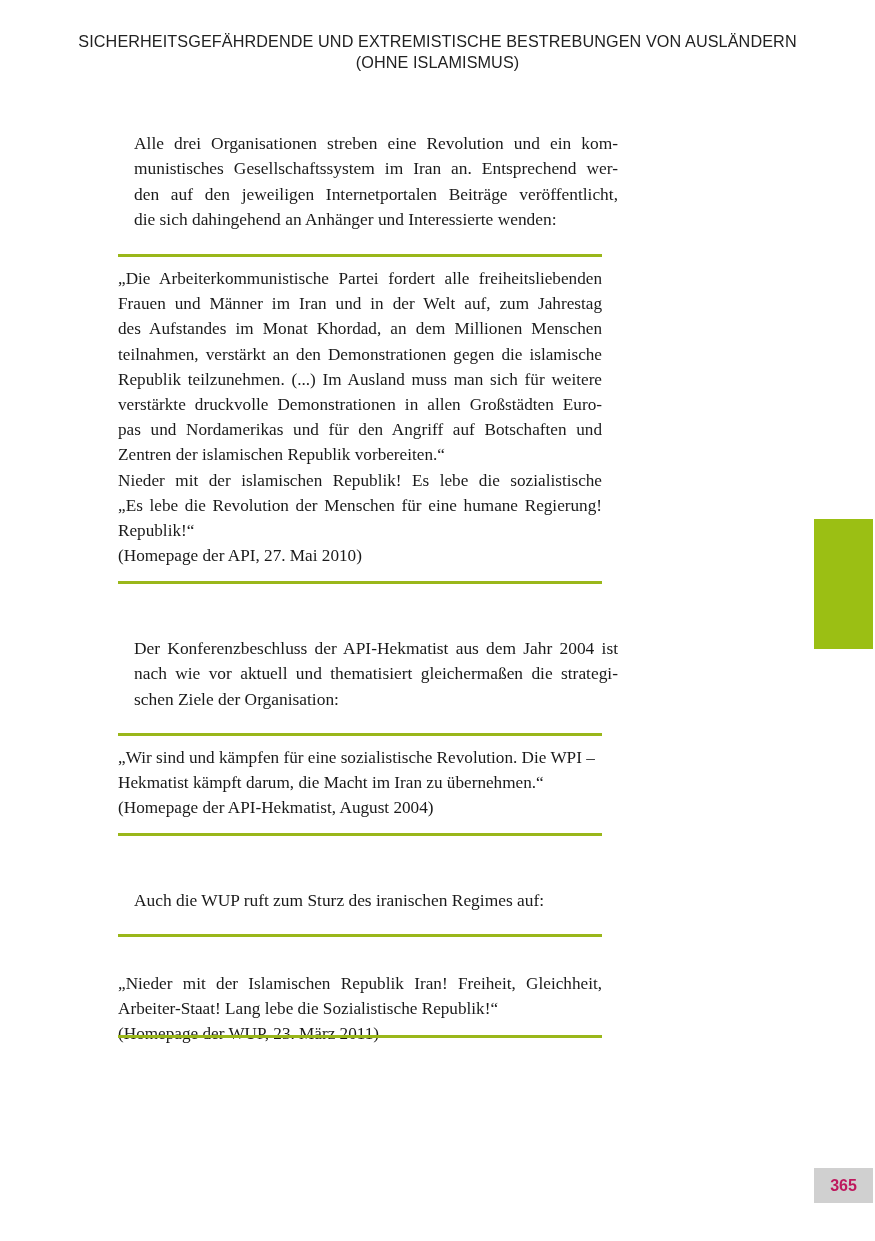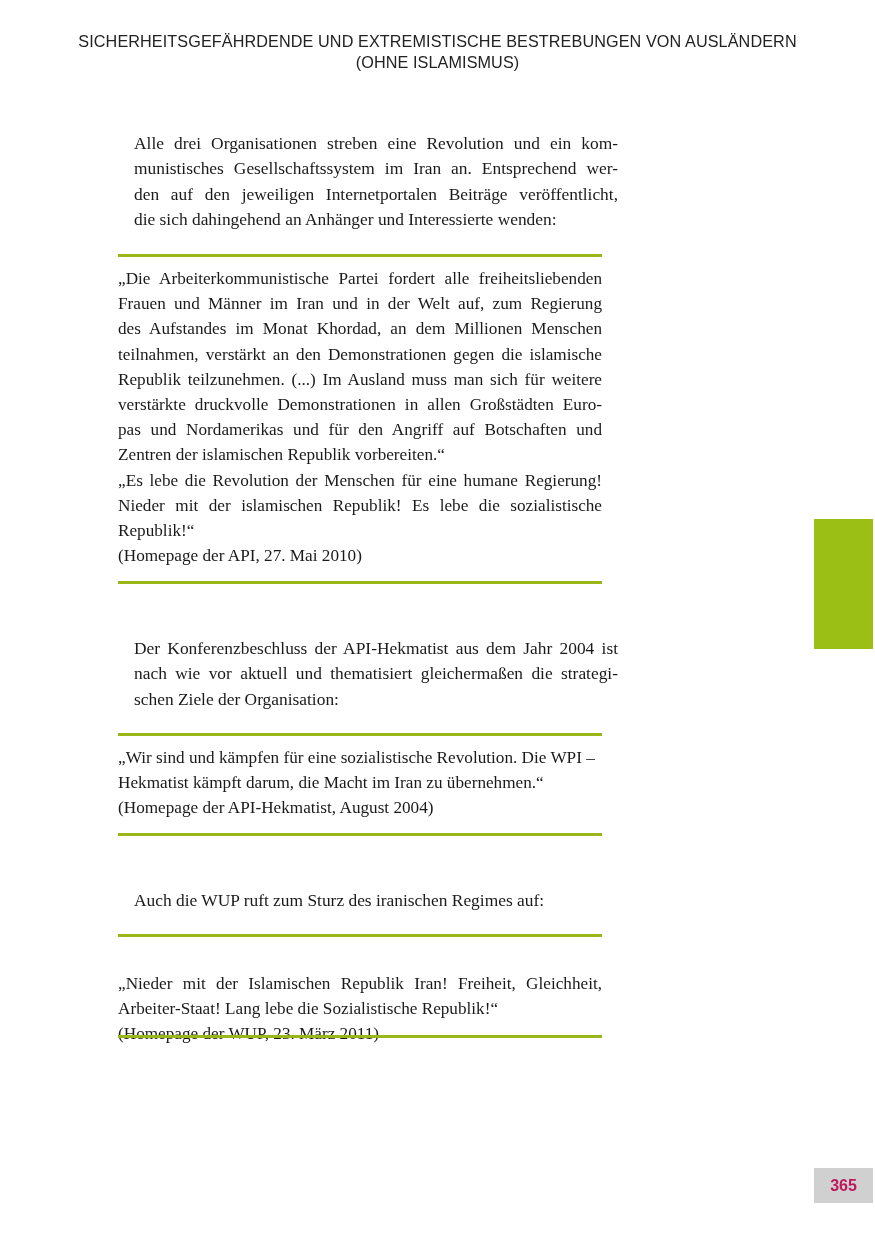--- a/index.html
+++ b/index.html
@@ -100,29 +100,29 @@
 <div class="para" style="top:115px;">
   <span class="jline">Alle drei Organisationen streben eine Revolution und ein kom-</span>
   <span class="jline">munistisches Gesellschaftssystem im Iran an. Entsprechend wer-</span>
   <span class="jline">den auf den jeweiligen Internetportalen Beiträge veröffentlicht,</span>
   <span class="lline">die sich dahingehend an Anhänger und Interessierte wenden:</span>
 </div>
 
 <div class="quote-rule" style="top:254px;"></div>
 <div class="quote" style="top:266px;">
   <span class="jline">„Die Arbeiterkommunistische Partei fordert alle freiheitsliebenden</span>
-  <span class="jline">Frauen und Männer im Iran und in der Welt auf, zum Regierung</span>
+  <span class="jline">Frauen und Männer im Iran und in der Welt auf, zum Jahrestag</span>
   <span class="jline">des Aufstandes im Monat Khordad, an dem Millionen Menschen</span>
   <span class="jline">teilnahmen, verstärkt an den Demonstrationen gegen die islamische</span>
   <span class="jline">Republik teilzunehmen. (...) Im Ausland muss man sich für weitere</span>
   <span class="jline">verstärkte druckvolle Demonstrationen in allen Großstädten Euro-</span>
   <span class="jline">pas und Nordamerikas und für den Angriff auf Botschaften und</span>
   <span class="lline">Zentren der islamischen Republik vorbereiten.“</span>
+  <span class="jline">Nieder mit der islamischen Republik! Es lebe die sozialistische</span>
   <span class="jline">„Es lebe die Revolution der Menschen für eine humane Regierung!</span>
-  <span class="jline">Nieder mit der islamischen Republik! Es lebe die sozialistische</span>
   <span class="lline">Republik!“</span>
   <span class="lline">(Homepage der API, 27. Mai 2010)</span>
 </div>
 <div class="quote-rule" style="top:581px;"></div>
 
 <div class="para" style="top:620px;">
   <span class="jline">Der Konferenzbeschluss der API-Hekmatist aus dem Jahr 2004 ist</span>
   <span class="jline">nach wie vor aktuell und thematisiert gleichermaßen die strategi-</span>
   <span class="lline">schen Ziele der Organisation:</span>
 </div>

